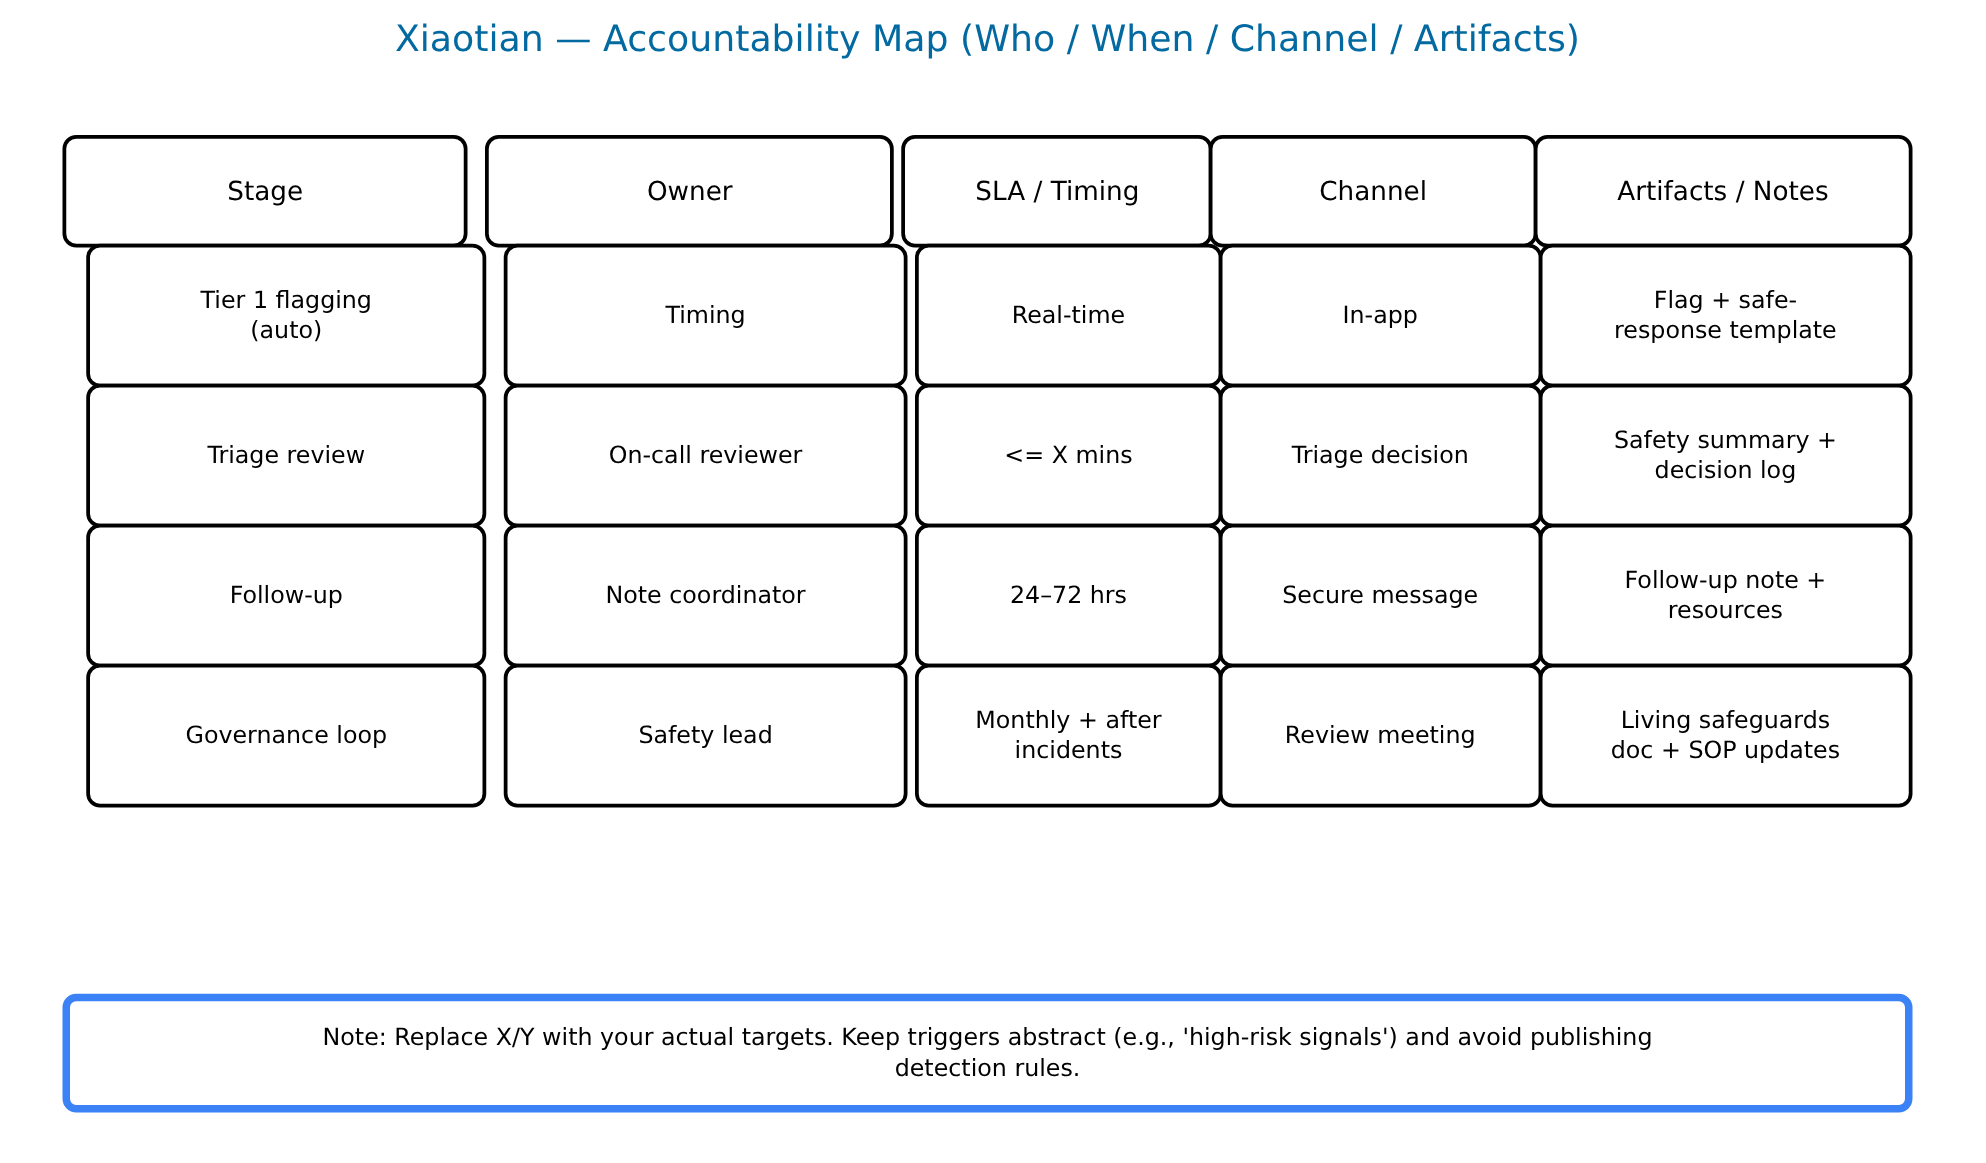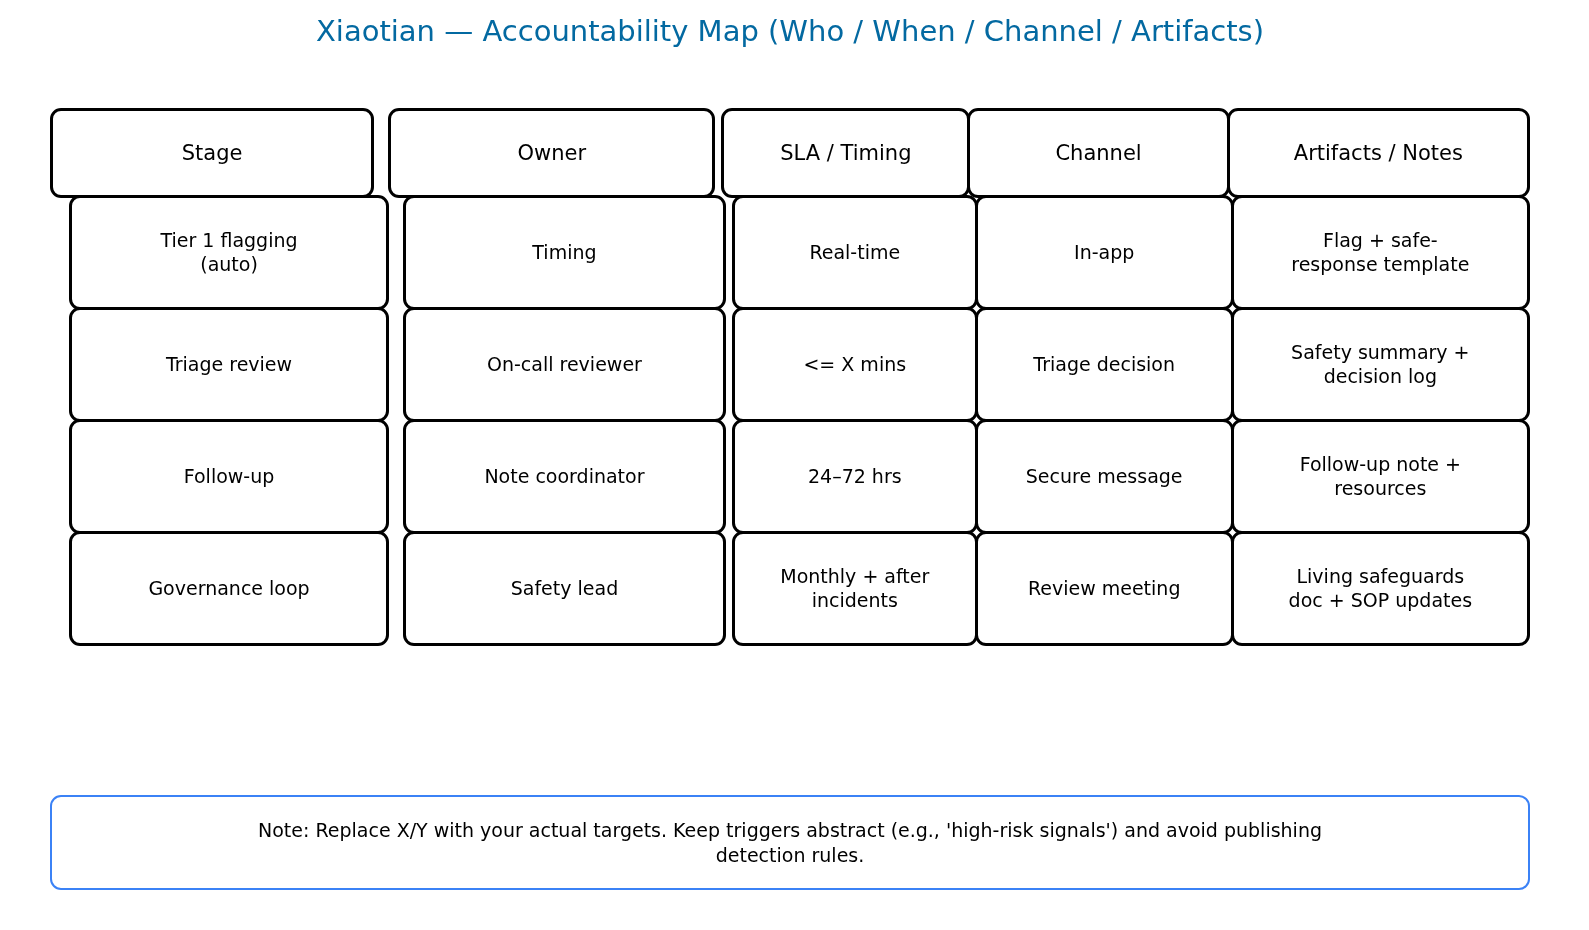--- a/index.html
+++ b/index.html
@@ -41,21 +41,21 @@
   }
   .row.header .cell { height: 90px; font-size: 21px; }
   .c-stage     { width: 339px; margin-right: 14px; }
   .c-owner     { width: 342px; margin-right: 6px; text-align: right; }
   .c-sla       { width: 260px; }
   .c-channel   { width: 274px; margin-left: -3px; }
   .c-artifacts { width: 317px; margin-left: -3px; }
   .note-box {
     position: absolute;
     top: 795px; left: 50px; width: 1480px; height: 95px;
-    border: 2px solid #3b82f6;
+    border: 6px solid #3b82f6;
     border-radius: 11px;
     background: #fff;
     display: flex;
     align-items: center;
     justify-content: center;
     text-align: center;
     font-size: 19px;
     line-height: 1.3;
     white-space: pre-line;
     padding: 6px 40px;

